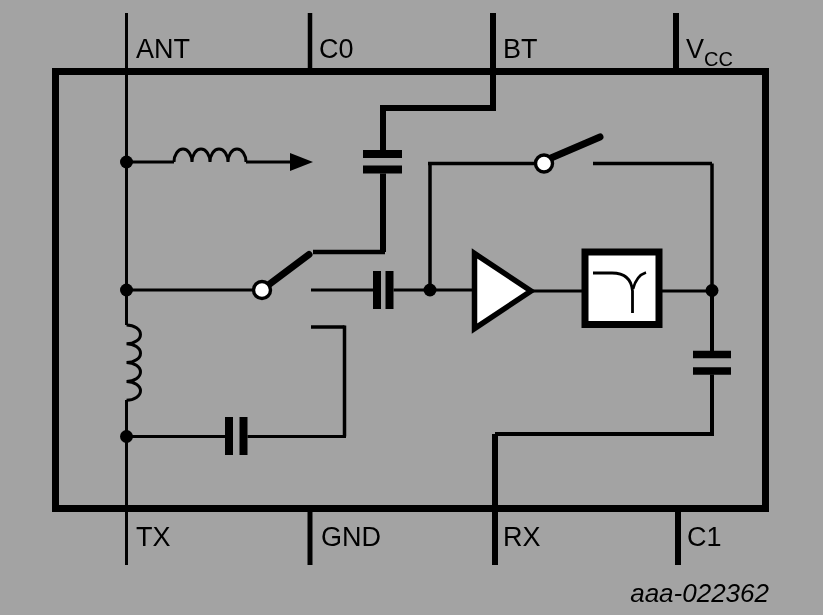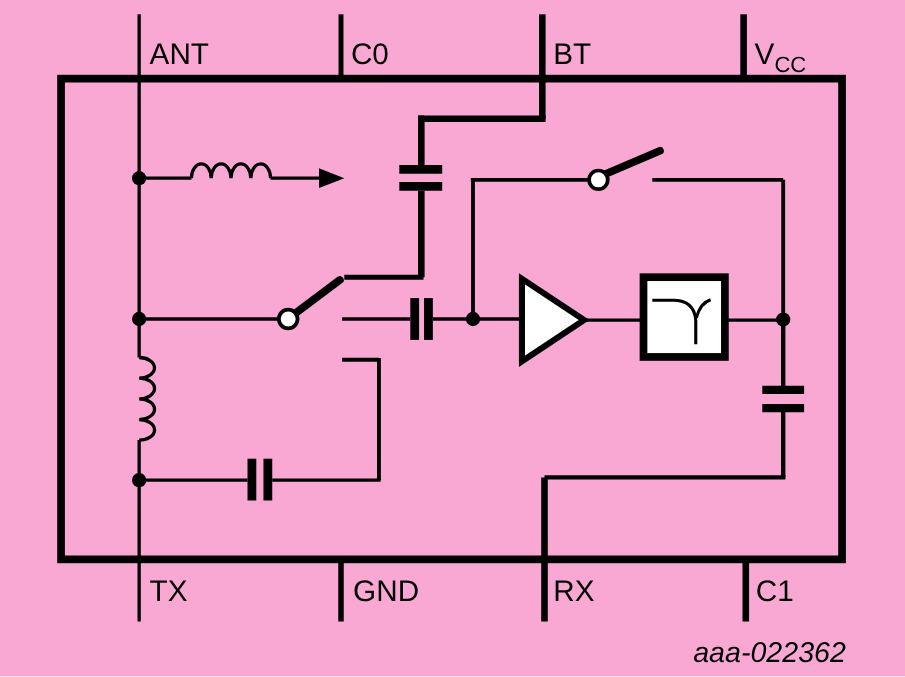--- a/index.html
+++ b/index.html
@@ -1,16 +1,16 @@
 <!DOCTYPE html>
 <html><head>
 <meta charset="utf-8">
 <style>
   html,body{margin:0;padding:0;background:#ffffff;}
-  #stage{position:relative;width:823px;height:615px;background:#f9a8d4;overflow:hidden;
+  #stage{position:relative;width:823px;height:615px;background:#a3a3a3;overflow:hidden;
          font-family:"Liberation Sans",sans-serif;}
   svg{position:absolute;left:0;top:0;}
   .pin-label{font-family:"Liberation Sans",sans-serif;font-size:27px;fill:#000000;}
   .pin-label-sub{font-family:"Liberation Sans",sans-serif;font-size:20px;fill:#000000;}
   .fig-code{font-family:"Liberation Sans",sans-serif;font-size:26px;font-style:italic;fill:#000000;}
   .wire{stroke:#000000;fill:none;}
   .blk{fill:#000000;stroke:none;}
 </style>
 </head>
 <body>

